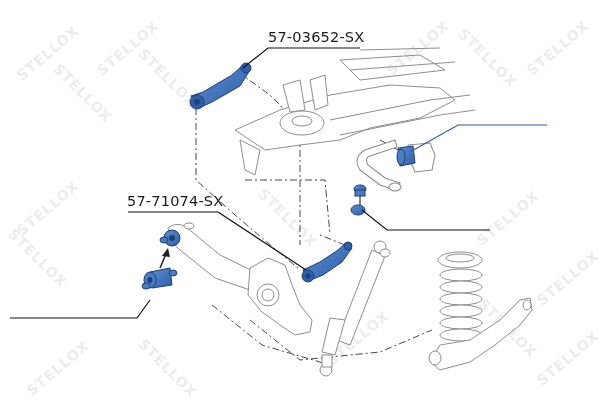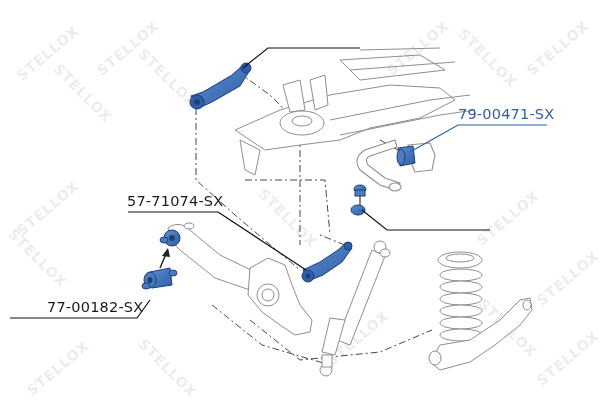--- a/index.html
+++ b/index.html
@@ -160,17 +160,16 @@
       <polyline points="218,212 128,212"></polyline>
       <polyline points="218,212 306,270"></polyline>
       <polyline points="490,230 387,230 362,210"></polyline>
       <polyline points="10,318 137,318 150,300"></polyline>
     </g>
     <g stroke="#2e5f9e" stroke-width="1.2" fill="none">
       <polyline points="547,125 458,125 410,152"></polyline>
     </g>
   </svg>
 
-  <div class="label blue" style="left:458px;top:106px;">79-00471-SX</div>
+  <div class="label" style="left:268px;top:29px;">57-03652-SX</div>
   <div class="label" style="left:127px;top:193px;">57-71074-SX</div>
-  <div class="label" style="left:47px;top:299px;">77-00182-SX</div>
 
 </div>
 
 </body></html>

